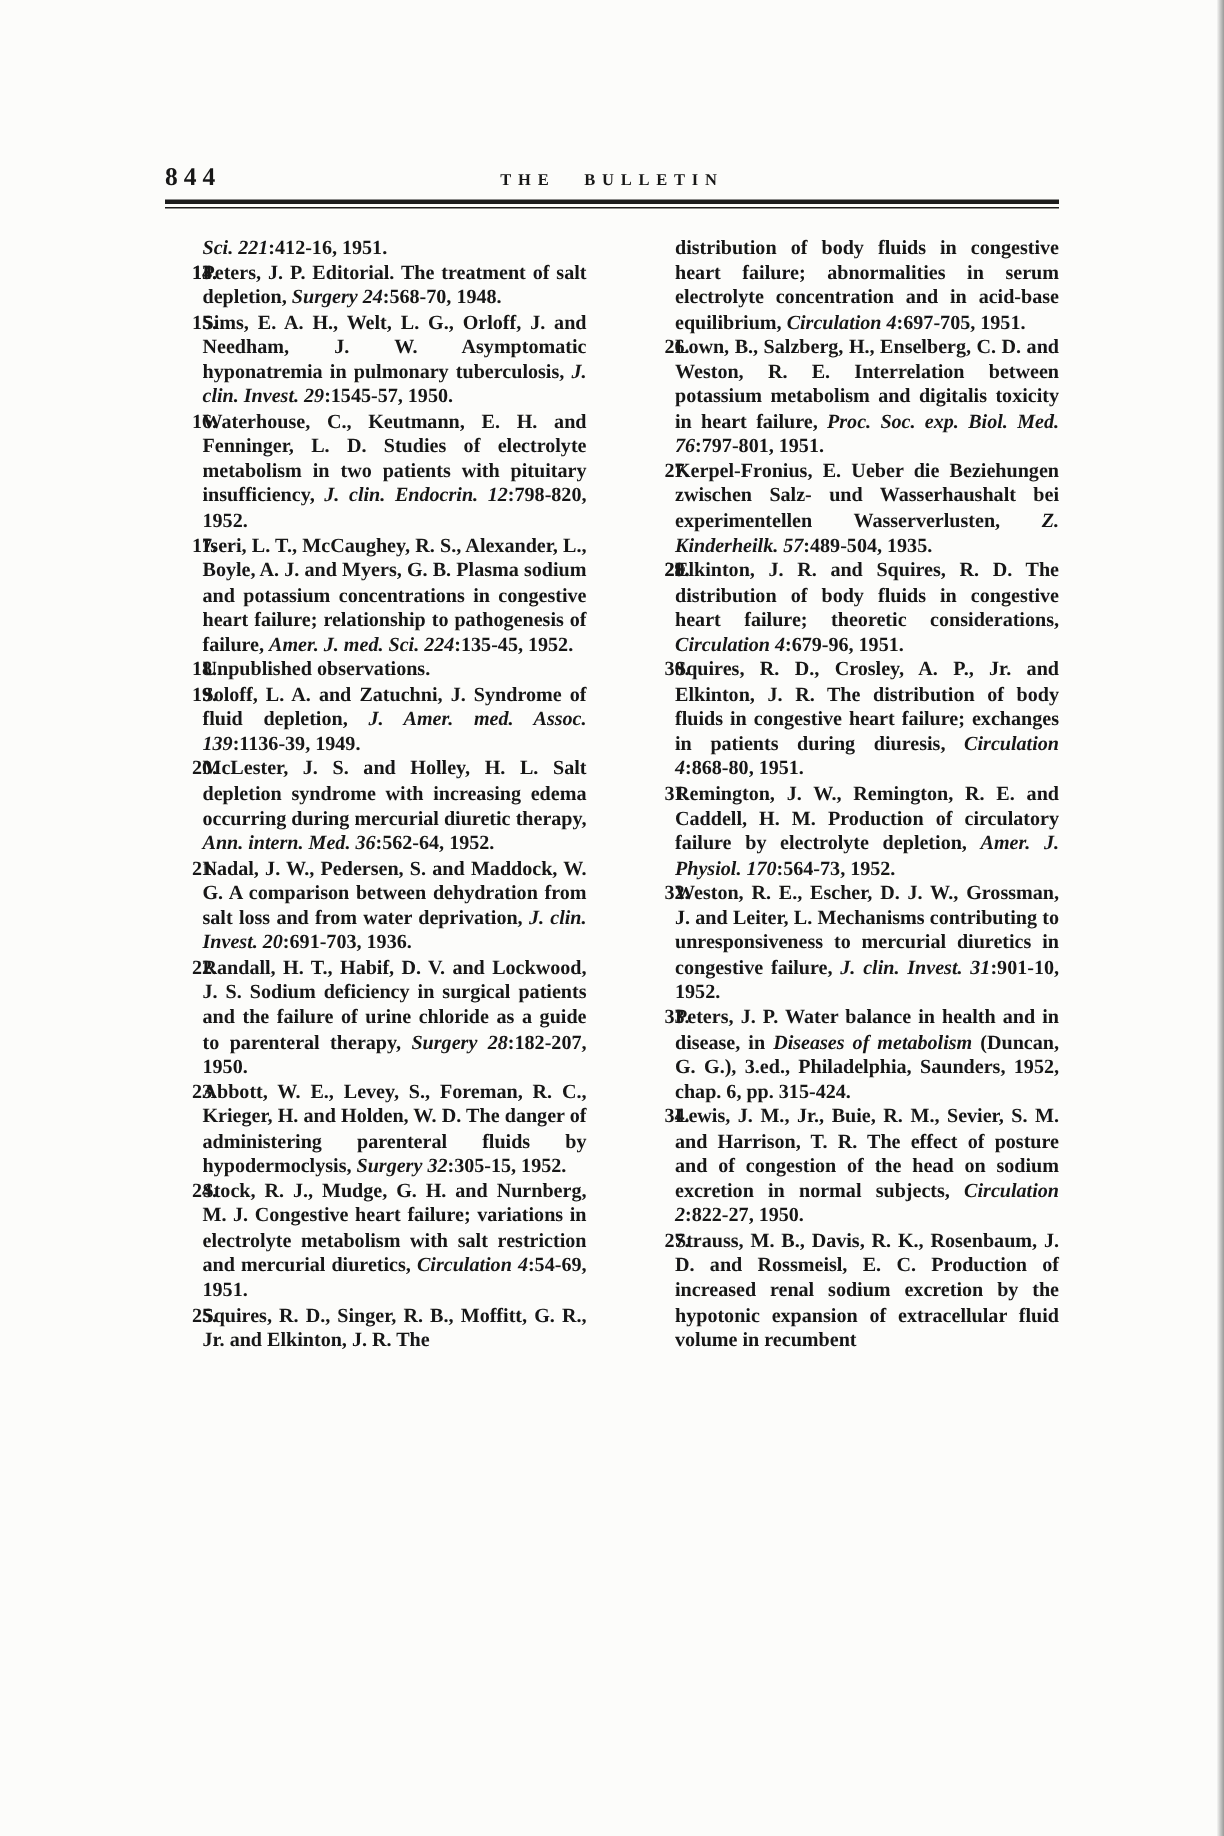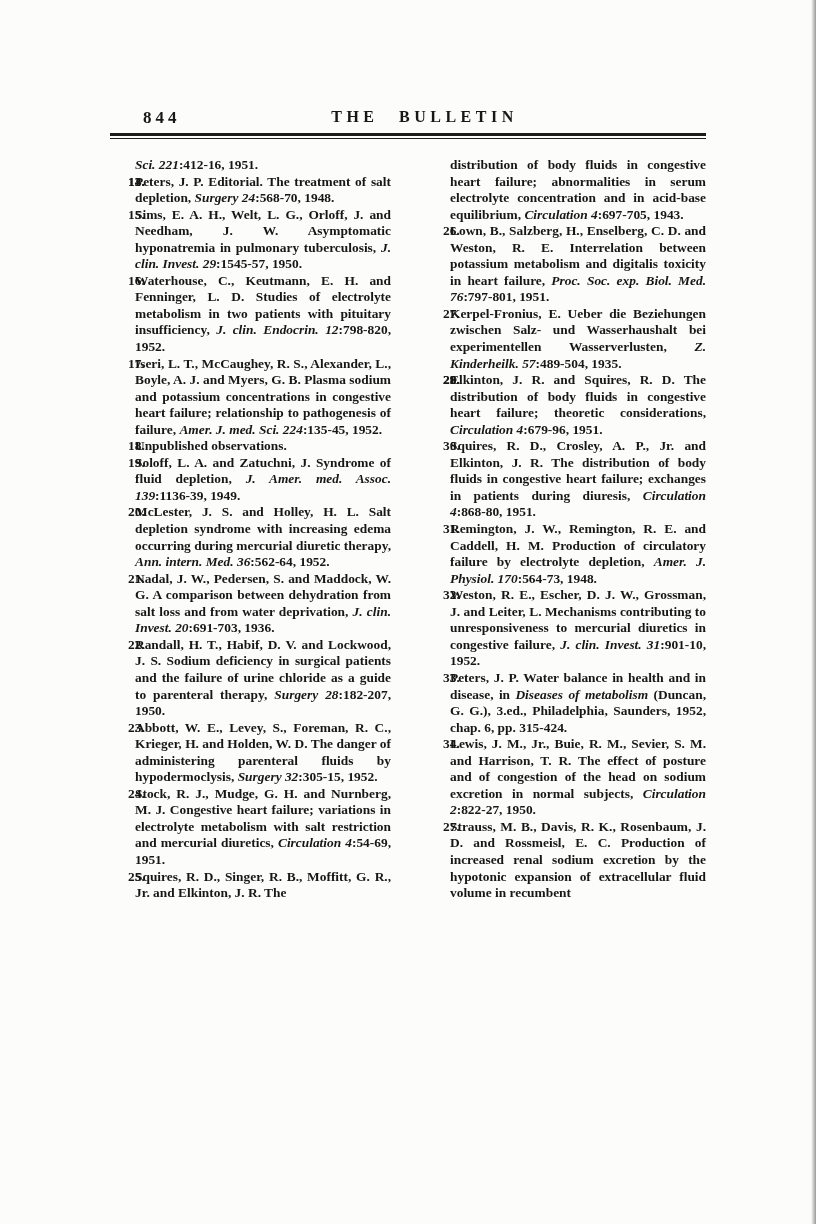--- a/index.html
+++ b/index.html
@@ -8,29 +8,29 @@
     width: 816px;
     height: 1224px;
     background: #fcfcfa;
     font-family: "Liberation Serif", "DejaVu Serif", serif;
     color: #171717;
     position: relative;
     overflow: hidden;
   }
   .page { padding: 104px 110px 0 110px; }
 
-  .page-header { position: relative; height: 24px; margin-bottom: 5px; margin-left: 33px; }
+  .page-header { position: relative; height: 24px; margin-bottom: 5px; }
   .page-num {
     position: absolute; left: 0; bottom: 0;
     font-size: 17px; font-weight: 700; letter-spacing: 4px;
   }
   .running-title {
     position: absolute; left: 0; right: 0; bottom: 2px;
     text-align: center;
-    font-size: 16px; font-weight: 700;
+    font-size: 11px; font-weight: 700;
     letter-spacing: 4.5px; word-spacing: 12px;
   }
   .double-rule {
     height: 6px;
     border-top: 3px solid #1c1c1c;
     border-bottom: 1.5px solid #1c1c1c;
     margin-bottom: 18px;
   }
 
   .columns { display: flex; gap: 34px; }
@@ -77,27 +77,27 @@
         <li class="ref"><span class="ref-num">18.</span><span class="ref-text"><span>Unpublished observations.</span></span></li>
         <li class="ref"><span class="ref-num">19.</span><span class="ref-text"><span>Soloff, L. A. and Zatuchni, J. Syndrome of fluid depletion, </span><i>J. Amer. med. Assoc. 139</i><span>:1136-39, 1949.</span></span></li>
         <li class="ref"><span class="ref-num">20.</span><span class="ref-text"><span>McLester, J. S. and Holley, H. L. Salt depletion syndrome with increasing edema occurring during mercurial diuretic therapy, </span><i>Ann. intern. Med. 36</i><span>:562-64, 1952.</span></span></li>
         <li class="ref"><span class="ref-num">21.</span><span class="ref-text"><span>Nadal, J. W., Pedersen, S. and Maddock, W. G. A comparison between dehydration from salt loss and from water deprivation, </span><i>J. clin. Invest. 20</i><span>:691-703, 1936.</span></span></li>
         <li class="ref"><span class="ref-num">22.</span><span class="ref-text"><span>Randall, H. T., Habif, D. V. and Lockwood, J. S. Sodium deficiency in surgical patients and the failure of urine chloride as a guide to parenteral therapy, </span><i>Surgery 28</i><span>:182-207, 1950.</span></span></li>
         <li class="ref"><span class="ref-num">23.</span><span class="ref-text"><span>Abbott, W. E., Levey, S., Foreman, R. C., Krieger, H. and Holden, W. D. The danger of administering parenteral fluids by hypodermoclysis, </span><i>Surgery 32</i><span>:305-15, 1952.</span></span></li>
         <li class="ref"><span class="ref-num">24.</span><span class="ref-text"><span>Stock, R. J., Mudge, G. H. and Nurnberg, M. J. Congestive heart failure; variations in electrolyte metabolism with salt restriction and mercurial diuretics, </span><i>Circulation 4</i><span>:54-69, 1951.</span></span></li>
         <li class="ref"><span class="ref-num">25.</span><span class="ref-text"><span>Squires, R. D., Singer, R. B., Moffitt, G. R., Jr. and Elkinton, J. R. The</span></span></li>
       </ol>
     <ol class="col" id="col-right">
-        <li class="ref"><span class="ref-num"></span><span class="ref-text"><span>distribution of body fluids in congestive heart failure; abnormalities in serum electrolyte concentration and in acid-base equilibrium, </span><i>Circulation 4</i><span>:697-705, 1943.</span></span></li>
+        <li class="ref"><span class="ref-num"></span><span class="ref-text"><span>distribution of body fluids in congestive heart failure; abnormalities in serum electrolyte concentration and in acid-base equilibrium, </span><i>Circulation 4</i><span>:697-705, 1951.</span></span></li>
         <li class="ref"><span class="ref-num">26.</span><span class="ref-text"><span>Lown, B., Salzberg, H., Enselberg, C. D. and Weston, R. E. Interrelation between potassium metabolism and digitalis toxicity in heart failure, </span><i>Proc. Soc. exp. Biol. Med. 76</i><span>:797-801, 1951.</span></span></li>
         <li class="ref"><span class="ref-num">27.</span><span class="ref-text"><span>Kerpel-Fronius, E. Ueber die Beziehungen zwischen Salz- und Wasserhaushalt bei experimentellen Wasserverlusten, </span><i>Z. Kinderheilk. 57</i><span>:489-504, 1935.</span></span></li>
         <li class="ref"><span class="ref-num">28.</span></li>
         <li class="ref"><span class="ref-num">29.</span><span class="ref-text"><span>Elkinton, J. R. and Squires, R. D. The distribution of body fluids in congestive heart failure; theoretic considerations, </span><i>Circulation 4</i><span>:679-96, 1951.</span></span></li>
         <li class="ref"><span class="ref-num">30.</span><span class="ref-text"><span>Squires, R. D., Crosley, A. P., Jr. and Elkinton, J. R. The distribution of body fluids in congestive heart failure; exchanges in patients during diuresis, </span><i>Circulation 4</i><span>:868-80, 1951.</span></span></li>
-        <li class="ref"><span class="ref-num">31.</span><span class="ref-text"><span>Remington, J. W., Remington, R. E. and Caddell, H. M. Production of circulatory failure by electrolyte depletion, </span><i>Amer. J. Physiol. 170</i><span>:564-73, 1948.</span></span></li>
+        <li class="ref"><span class="ref-num">31.</span><span class="ref-text"><span>Remington, J. W., Remington, R. E. and Caddell, H. M. Production of circulatory failure by electrolyte depletion, </span><i>Amer. J. Physiol. 170</i><span>:564-73, 1952.</span></span></li>
         <li class="ref"><span class="ref-num">32.</span><span class="ref-text"><span>Weston, R. E., Escher, D. J. W., Grossman, J. and Leiter, L. Mechanisms contributing to unresponsiveness to mercurial diuretics in congestive failure, </span><i>J. clin. Invest. 31</i><span>:901-10, 1952.</span></span></li>
         <li class="ref"><span class="ref-num">33.</span><span class="ref-text"><span>Peters, J. P. Water balance in health and in disease, in </span><i>Diseases of metabolism</i><span> (Duncan, G. G.), 3.ed., Philadelphia, Saunders, 1952, chap. 6, pp. 315-424.</span></span></li>
         <li class="ref"><span class="ref-num">34.</span><span class="ref-text"><span>Lewis, J. M., Jr., Buie, R. M., Sevier, S. M. and Harrison, T. R. The effect of posture and of congestion of the head on sodium excretion in normal subjects, </span><i>Circulation 2</i><span>:822-27, 1950.</span></span></li>
         <li class="ref"><span class="ref-num">27.</span><span class="ref-text"><span>Strauss, M. B., Davis, R. K., Rosenbaum, J. D. and Rossmeisl, E. C. Production of increased renal sodium excretion by the hypotonic expansion of extracellular fluid volume in recumbent</span></span></li>
       </ol>
   </main>
 
 </div>
 
 <div class="scan-edge"></div>

